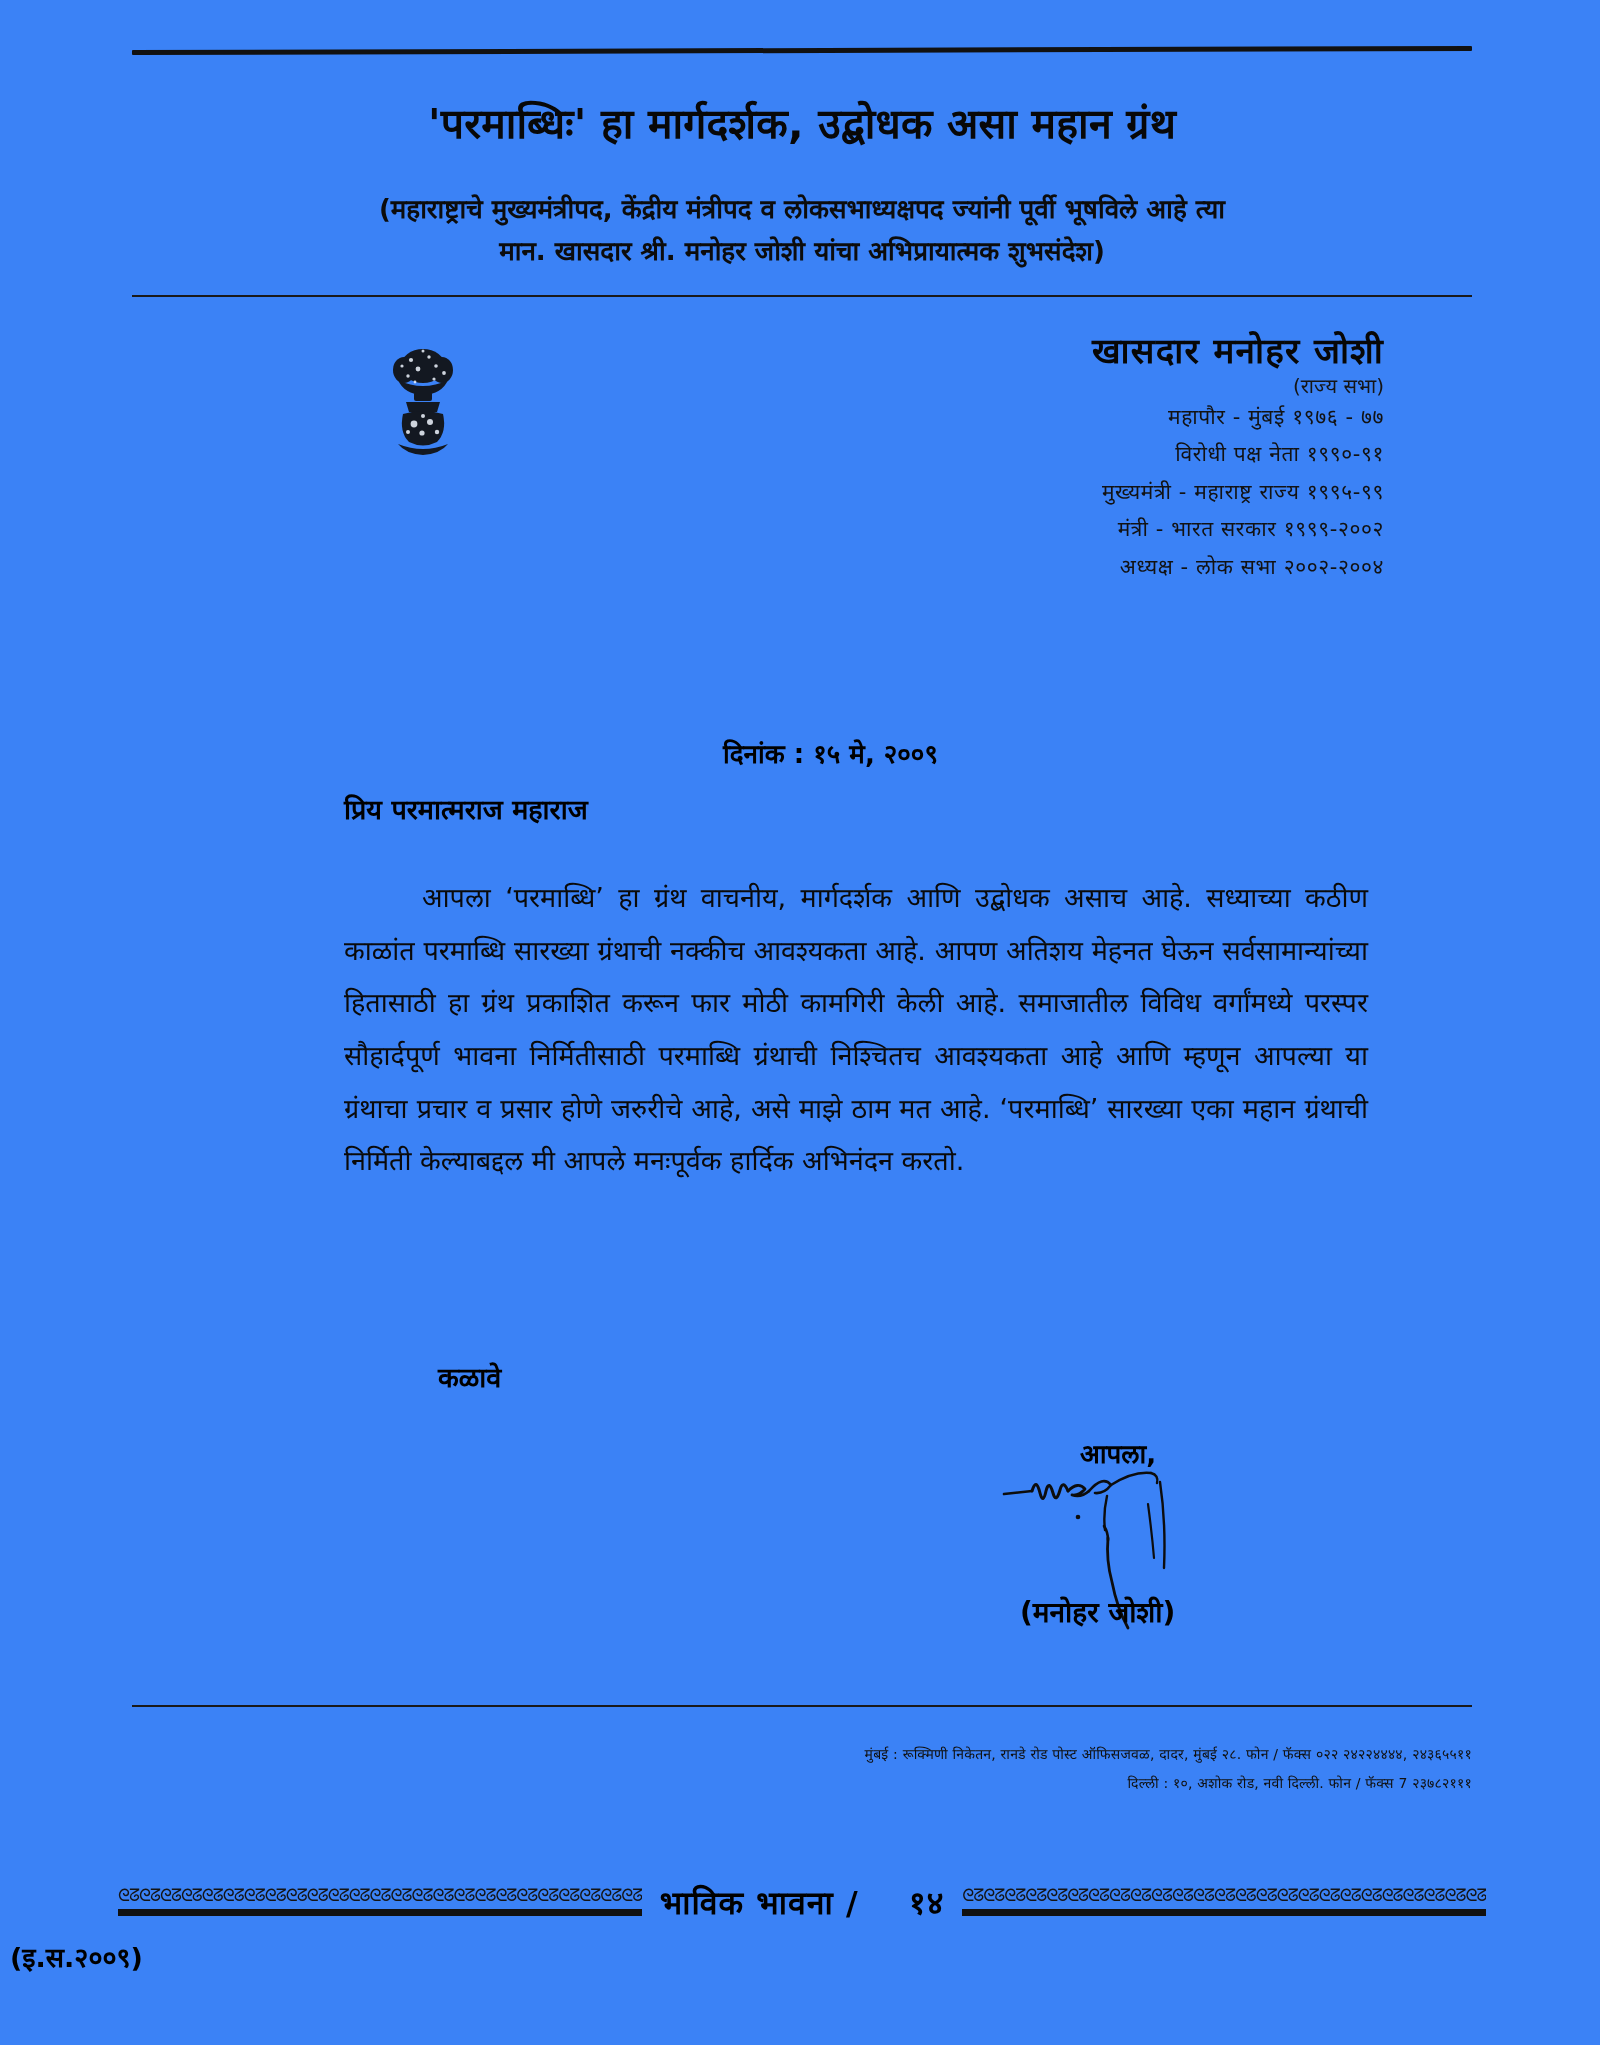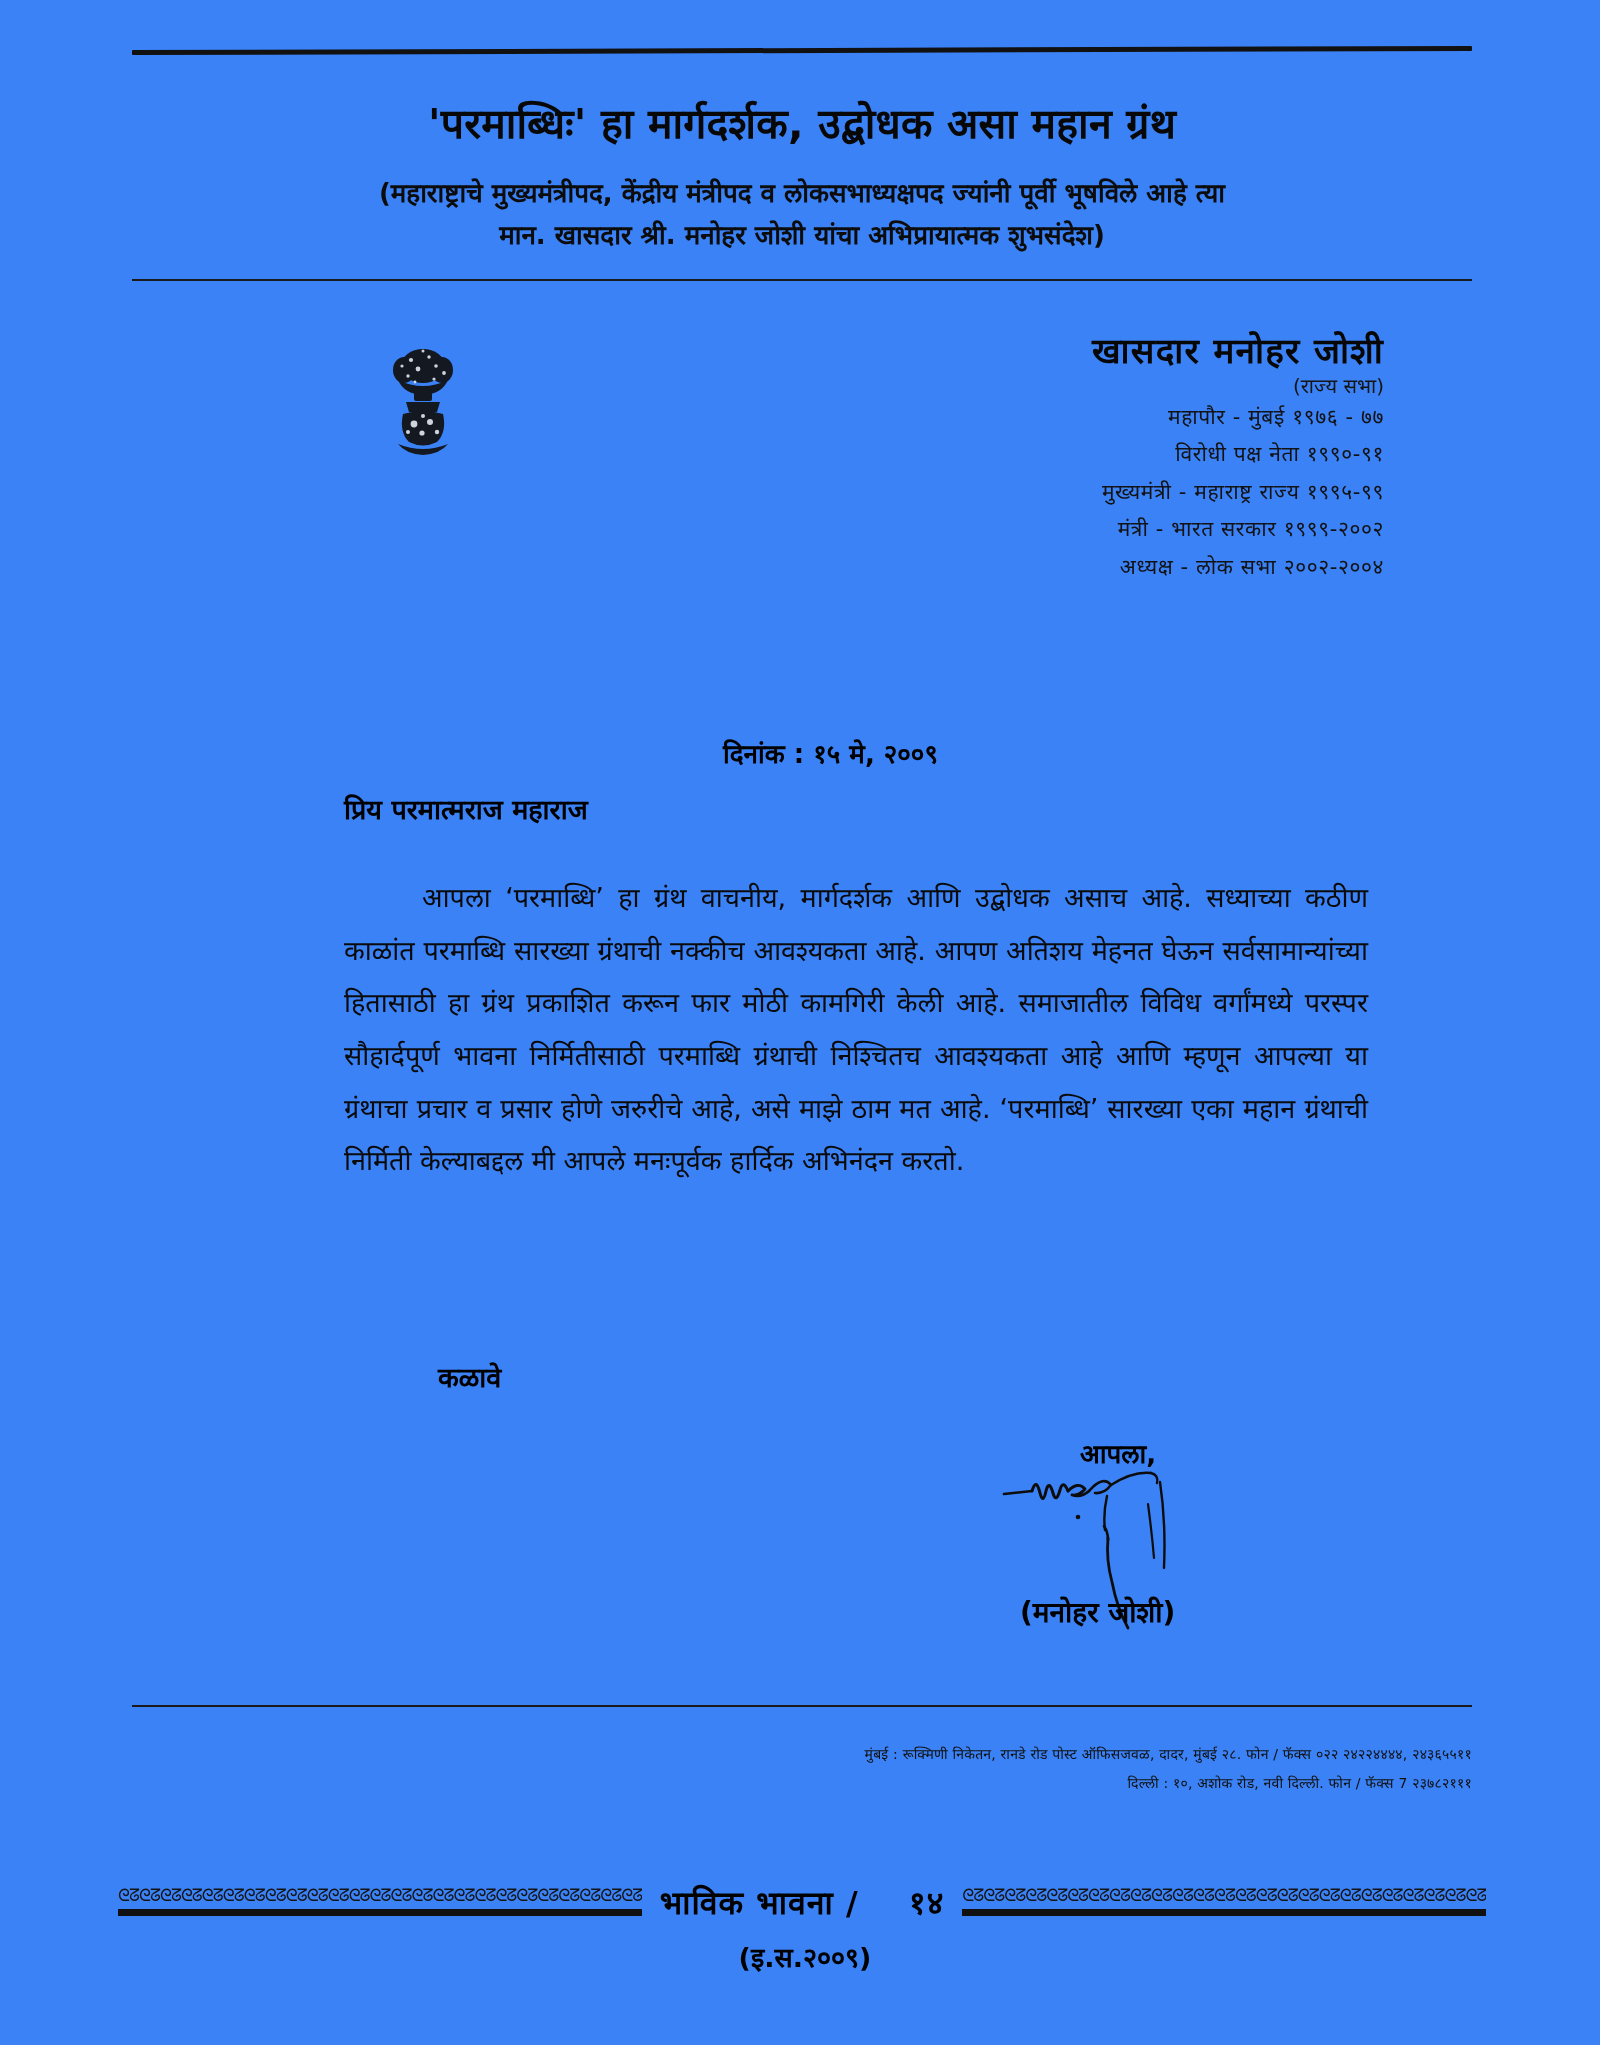--- a/index.html
+++ b/index.html
@@ -55,21 +55,21 @@
     letter-spacing: 0.2px;
     line-height: 1.35;
     margin-top: 44px;
     color: #080808;
   }
   .doc-subtitle {
     text-align: center;
     font-size: 26px;
     font-weight: 600;
     line-height: 1.62;
-    margin-top: 20px;
+    margin-top: 36px;
     padding: 0 34px;
     color: #0c0c0c;
   }
   .header-rule-bottom {
     width: 1340px;
     margin-top: 22px;
   }
 
   
   .letterhead {
@@ -246,21 +246,20 @@
     font-size: 32px;
     font-weight: 700;
     letter-spacing: 1px;
     white-space: nowrap;
   }
   .banner-year {
     position: absolute;
     left: 0;
     top: 1938px;
     width: 1600px;
-    text-align: center;
     padding-left: 10px;
     box-sizing: border-box;
     font-size: 27px;
     font-weight: 700;
   }
 </style>
 </head>
 <body>
 
 <div class="page">

